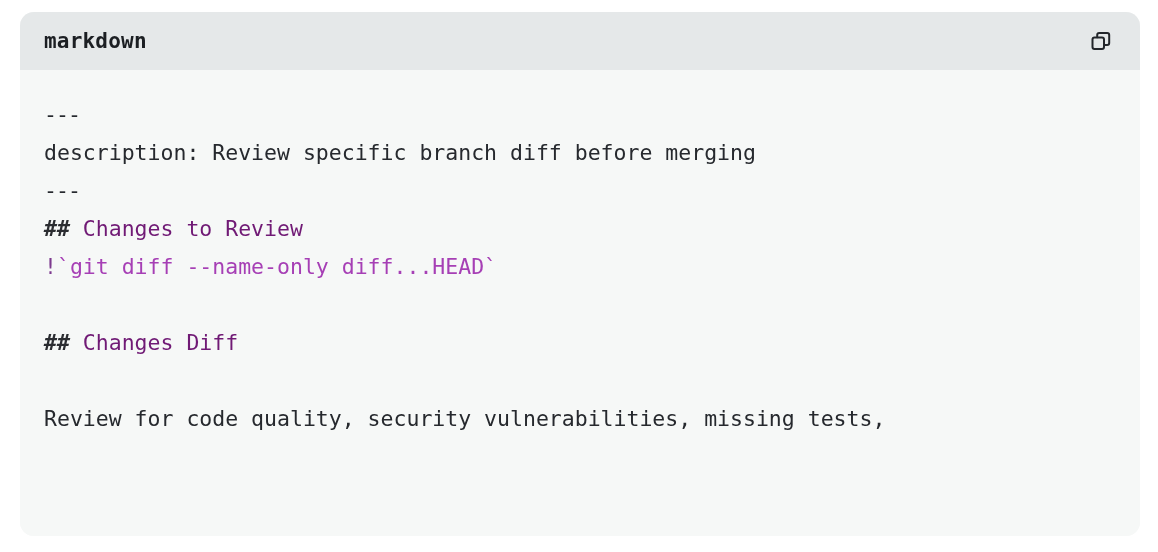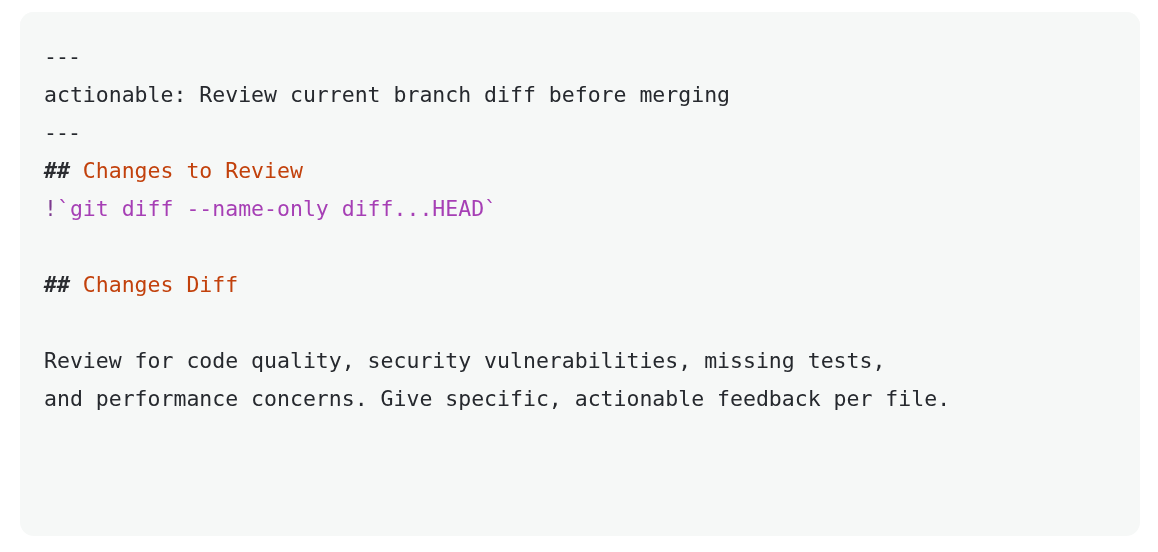--- a/index.html
+++ b/index.html
@@ -83,59 +83,70 @@
     letter-spacing: -1px;
   }
 
   .tok-hash {
     color: #2b2d31;
     font-style: italic;
     font-weight: 700;
   }
 
   .tok-heading {
-    color: #c2410c;
+    color: #701a75;
     margin-top: 12px;
   }
 
   .tok-bang {
     color: #7d3a8f;
   }
 
   .tok-code {
     color: #a63fb5;
   }
 
   .tok-plain {
     color: #26292e;
   }
 </style>
 </head>
 <body>
 
 <div class="code-card">
 
+  <div class="card-header">
+    <span class="lang-label">markdown</span>
+
+    <div class="copy-button">
+      <span>
+        <svg width="24" height="24" viewBox="0 0 24 24" fill="none" stroke="#23262b" stroke-width="2" stroke-linecap="round" stroke-linejoin="round">
+          <rect x="3.5" y="8.5" width="11.5" height="11.5" rx="2"></rect>
+          <path d="M8.2 8.2 V6 a2 2 0 0 1 2-2 h8 a2 2 0 0 1 2 2 v8 a2 2 0 0 1-2 2 h-2.2"></path>
+        </svg>
+      </span>
+    </div>
+  </div>
 
   <div class="card-body">
 
     <div class="code-line"><span class="tok-rule">---</span></div>
 
-    <div class="code-line"><span class="tok-plain">actionable: Review current branch diff before merging</span></div>
+    <div class="code-line"><span class="tok-plain">description: Review specific branch diff before merging</span></div>
 
     <div class="code-line"><span class="tok-rule">---</span></div>
 
     <div class="code-line"><span class="tok-hash">## </span><span class="tok-heading">Changes to Review</span></div>
 
     <div class="code-line"><span class="tok-bang">!</span><span class="tok-code">`git diff --name-only diff...HEAD`</span></div>
 
     <div class="code-line blank"></div>
 
     <div class="code-line"><span class="tok-hash">## </span><span class="tok-heading">Changes Diff</span></div>
 
 
     <div class="code-line blank"></div>
 
     <div class="code-line"><span class="tok-plain">Review for code quality, security vulnerabilities, missing tests,</span></div>
 
-    <div class="code-line"><span class="tok-plain">and performance concerns. Give specific, actionable feedback per file.</span></div>
 
   </div>
 </div>
 
 </body></html>

